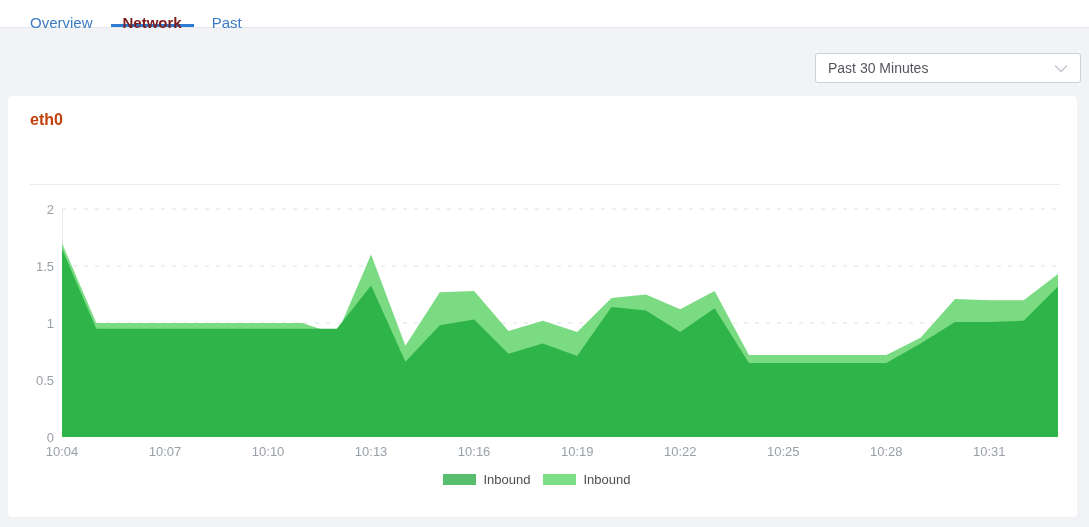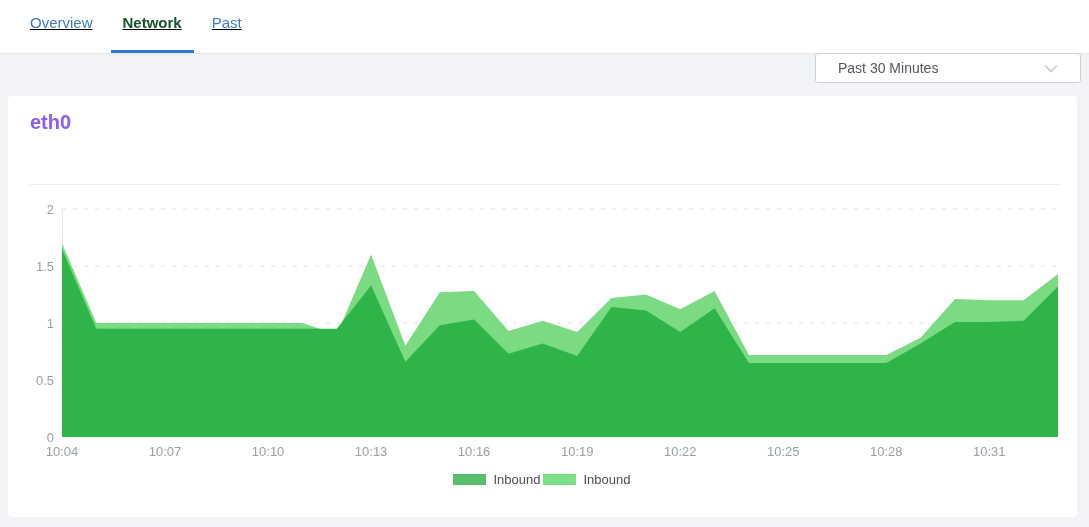--- a/index.html
+++ b/index.html
@@ -1,51 +1,51 @@
 <!DOCTYPE html>
 <html><head>
 <meta charset="utf-8">
 <style>
   * { margin:0; padding:0; box-sizing:border-box; }
   html,body { width:1089px; height:527px; overflow:hidden; }
   body { font-family:"Liberation Sans", sans-serif; background:#f1f3f6; position:relative; }
 
   
-  .tabbar { position:absolute; left:0; top:0; width:1089px; height:54px;
+  .tabbar { position:absolute; left:0; top:0; width:1089px; height:28px;
             background:#ffffff; border-bottom:1px solid #e3e6ea;
-            display:flex; align-items:stretch; padding-left:18px;text-decoration:underline; }
+            display:flex; align-items:stretch; padding-left:18px; }
   .tab { font-size:15px; color:#3a7bc4; line-height:45px; padding:0 12px;
          margin-right:6px; cursor:pointer; white-space:nowrap; }
-  .tab.active { color:#14532d; font-weight:bold; box-shadow:inset 0 -3px 0 #2d7bd0;text-align:center; }
+  .tab.active { color:#7f1d1d; font-weight:bold; box-shadow:inset 0 -3px 0 #2d7bd0;text-align:center; }
 
   
   .toolbar { position:absolute; left:0; top:46px; width:1089px; height:50px; }
   .select { position:absolute; top:7px; right:8px; width:266px; height:30px;
             background:#ffffff; border:1px solid #ccd1d6; border-radius:3px;
-            display:flex; align-items:center; padding:0 22px; cursor:pointer; }
+            display:flex; align-items:center; padding:0 12px; cursor:pointer; }
   .select .val { font-size:14px; color:#54575c; flex:1; }
   .select svg { flex:none; }
 
   
   .card { position:absolute; left:8px; top:96px; width:1069px; height:421px;
           background:#ffffff; border-radius:4px; }
-  .iface { position:absolute; left:22px; top:15px; font-size:20px;
-           font-weight:bold; color:#8b5cf6; }
+  .iface { position:absolute; left:22px; top:15px; font-size:16px;
+           font-weight:bold; color:#c2410c; }
   .chart-title { position:absolute; left:22px; top:52px; font-size:15px; color:#3b3e43; }
   .chart-title .bold { font-weight:bold; }
   .chart-title .unit { font-weight:normal; color:#6a6d72; }
   .divider { position:absolute; left:22px; top:88px; width:1030px; height:1px;
              background:#e9ebee; }
   #chart-svg { position:absolute; left:0; top:99px; }
   .tick { font:13px "Liberation Sans", sans-serif; fill:#9aa0a7; }
 
   .legend { position:absolute; left:0; top:376px; width:1069px;
             display:flex; justify-content:center; align-items:center; }
   .legend .swatch { display:inline-block; width:33px; height:11px; margin-right:8px; }
-  .legend .lab { font-size:13px; color:#4c4f54; margin-right:2px; }
+  .legend .lab { font-size:13px; color:#4c4f54; margin-right:12px; }
 </style>
 </head>
 <body>
 
 <nav class="tabbar">
   <div class="tab">Overview</div>
   <div class="tab active">Network</div>
   <div class="tab">Past</div>
 </nav>
 

